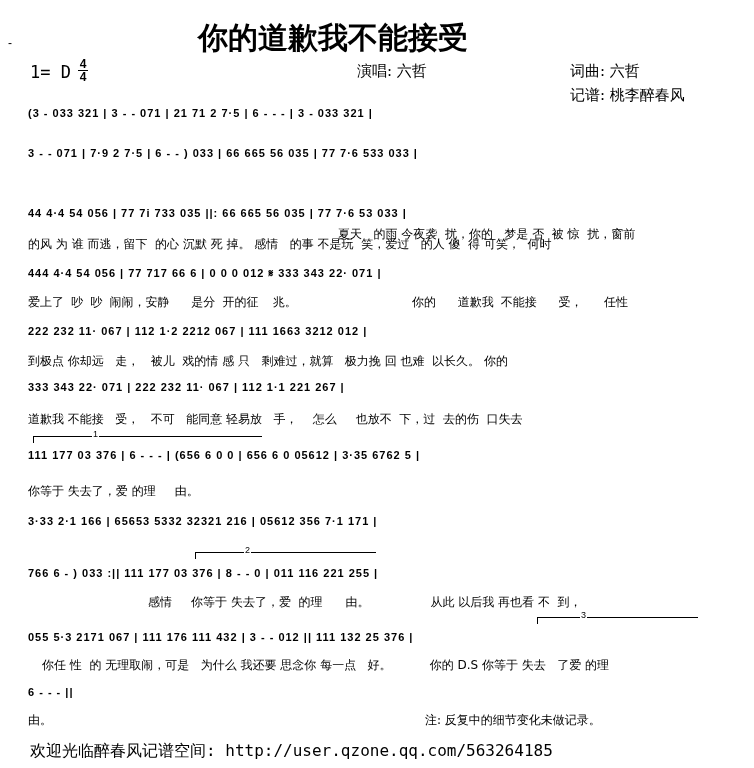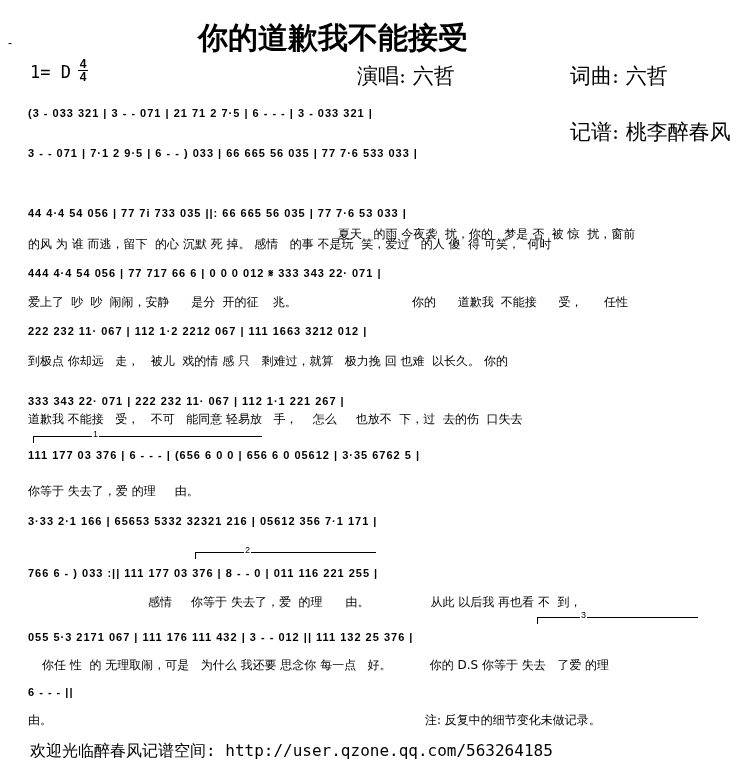--- a/index.html
+++ b/index.html
@@ -2,58 +2,58 @@
 <html><head>
 <meta charset="utf-8">
 <style>
   html, body { margin:0; padding:0; background:#ffffff; }
   body { width:754px; height:768px; position:relative; overflow:hidden; font-family:"Liberation Sans","DejaVu Sans",sans-serif; color:#000; }
   .dash-mark { position:absolute; left:8px; top:36px; font-size:12px; }
   .title { position:absolute; left:0; width:666px; top:18px; text-align:center; font-family:"DejaVu Serif",serif; font-size:30px; font-weight:bold; letter-spacing:0px; }
   .key { position:absolute; left:30px; top:62px; font-size:17px; font-family:"DejaVu Sans Mono",monospace; }
   .timesig { position:absolute; left:78px; top:58px; font-size:12px; font-weight:bold; line-height:12px; text-align:center; }
   .timesig .bar { border-top:1px solid #000; width:10px; margin:0 auto; }
-  .meta { position:absolute; font-size:21px; font-family:"DejaVu Serif",serif; }
+  .meta { position:absolute; font-size:15px; font-family:"DejaVu Serif",serif; }
   .row { position:absolute; left:28px; white-space:pre; font-family:"Liberation Sans",sans-serif; font-weight:bold; font-size:11px; letter-spacing:1px; }
   .lyr { position:absolute; white-space:pre; font-size:12px; font-family:"DejaVu Sans",sans-serif; }
   .foot { position:absolute; font-size:12px; font-family:"DejaVu Serif",serif; }
   .foot2 { position:absolute; font-size:16px; font-family:"DejaVu Sans Mono",monospace; }
   .bracket { position:absolute; border-top:1px solid #000; border-left:1px solid #000; height:6px; }
   .bracket span { position:absolute; top:-8px; font-size:9px; background:#fff; padding:0 1px; }
 </style>
 </head>
 <body>
 
 <div class="dash-mark">-</div>
 <div class="title">你的道歉我不能接受</div>
 <div class="key">1= D</div>
 <div class="timesig">
   <div>4</div>
   <div class="bar"></div>
   <div>4</div>
 </div>
 <div class="meta" style="left:357px;top:62px;">演唱: 六哲</div>
 <div class="meta" style="left:570px;top:62px;">词曲: 六哲</div>
-<div class="meta" style="left:570px;top:86px;margin-top:32px;">记谱: 桃李醉春风</div>
+<div class="meta" style="left:570px;top:86px;">记谱: 桃李醉春风</div>
 
 <div class="row" style="top:107px;">(3 - 033 321 | 3 - - 071 | 21 71 2 7·5 | 6 - - - | 3 - 033 321 |</div>
 
-<div class="row" style="top:147px;">3 - - 071 | 7·1 2 9·5 | 6 - - ) 033 | 66 665 56 035 | 77 7·6 533 033 |</div>
+<div class="row" style="top:147px;">3 - - 071 | 7·9 2 7·5 | 6 - - ) 033 | 66 665 56 035 | 77 7·6 533 033 |</div>
 <div class="lyr" style="left:338px;top:178px;margin-top:48px;">夏天   的雨 今夜袭  扰，你的   梦是 否  被 惊  扰，窗前</div>
 
 <div class="row" style="top:207px;">44 4·4 54 056 | 77 7i 733 035 ||: 66 665 56 035 | 77 7·6 53 033 |</div>
 <div class="lyr" style="left:28px;top:236px;">的风 为 谁 而逃，留下  的心 沉默 死 掉。 感情   的事 不是玩  笑，爱过   的人 傻  得 可笑，  何时</div>
 
 <div class="row" style="top:267px;">444 4·4 54 056 | 77 717 66 6 | 0 0 0 012 𝄋 333 343 22· 071 |</div>
 <div class="lyr" style="left:28px;top:294px;font-family:Liberation Mono, monospace;">爱上了 吵 吵 闹闹，安静   是分 开的征  兆。                你的   道歉我 不能接   受，   任性</div>
 
 <div class="row" style="top:325px;">222 232 11· 067 | 112 1·2 2212 067 | 111 1663 3212 012 |</div>
 <div class="lyr" style="left:28px;top:353px;">到极点 你却远   走，   被儿  戏的情 感 只   剩难过，就算   极力挽 回 也难  以长久。 你的</div>
 
-<div class="row" style="top:395px;">333 343 22· 071 | 222 232 11· 067 | 112 1·1 221 267 |</div>
+<div class="row" style="top:381px;">333 343 22· 071 | 222 232 11· 067 | 112 1·1 221 267 |</div>
 <div class="lyr" style="left:28px;top:411px;">道歉我 不能接   受，   不可   能同意 轻易放   手，    怎么     也放不  下，过  去的伤  口失去</div>
 
 <div class="bracket" style="left:33px;top:436px;width:228px;">
     <span style="left:58px;">1</span>
   </div>
 <div class="row" style="top:449px;">111 177 03 376 | 6 - - - | (656 6 0 0 | 656 6 0 05612 | 3·35 6762 5 |</div>
 <div class="lyr" style="left:28px;top:483px;">你等于 失去了，爱 的理     由。</div>
 
 <div class="row" style="top:515px;">3·33 2·1 166 | 65653 5332 32321 216 | 05612 356 7·1 171 |</div>
 

